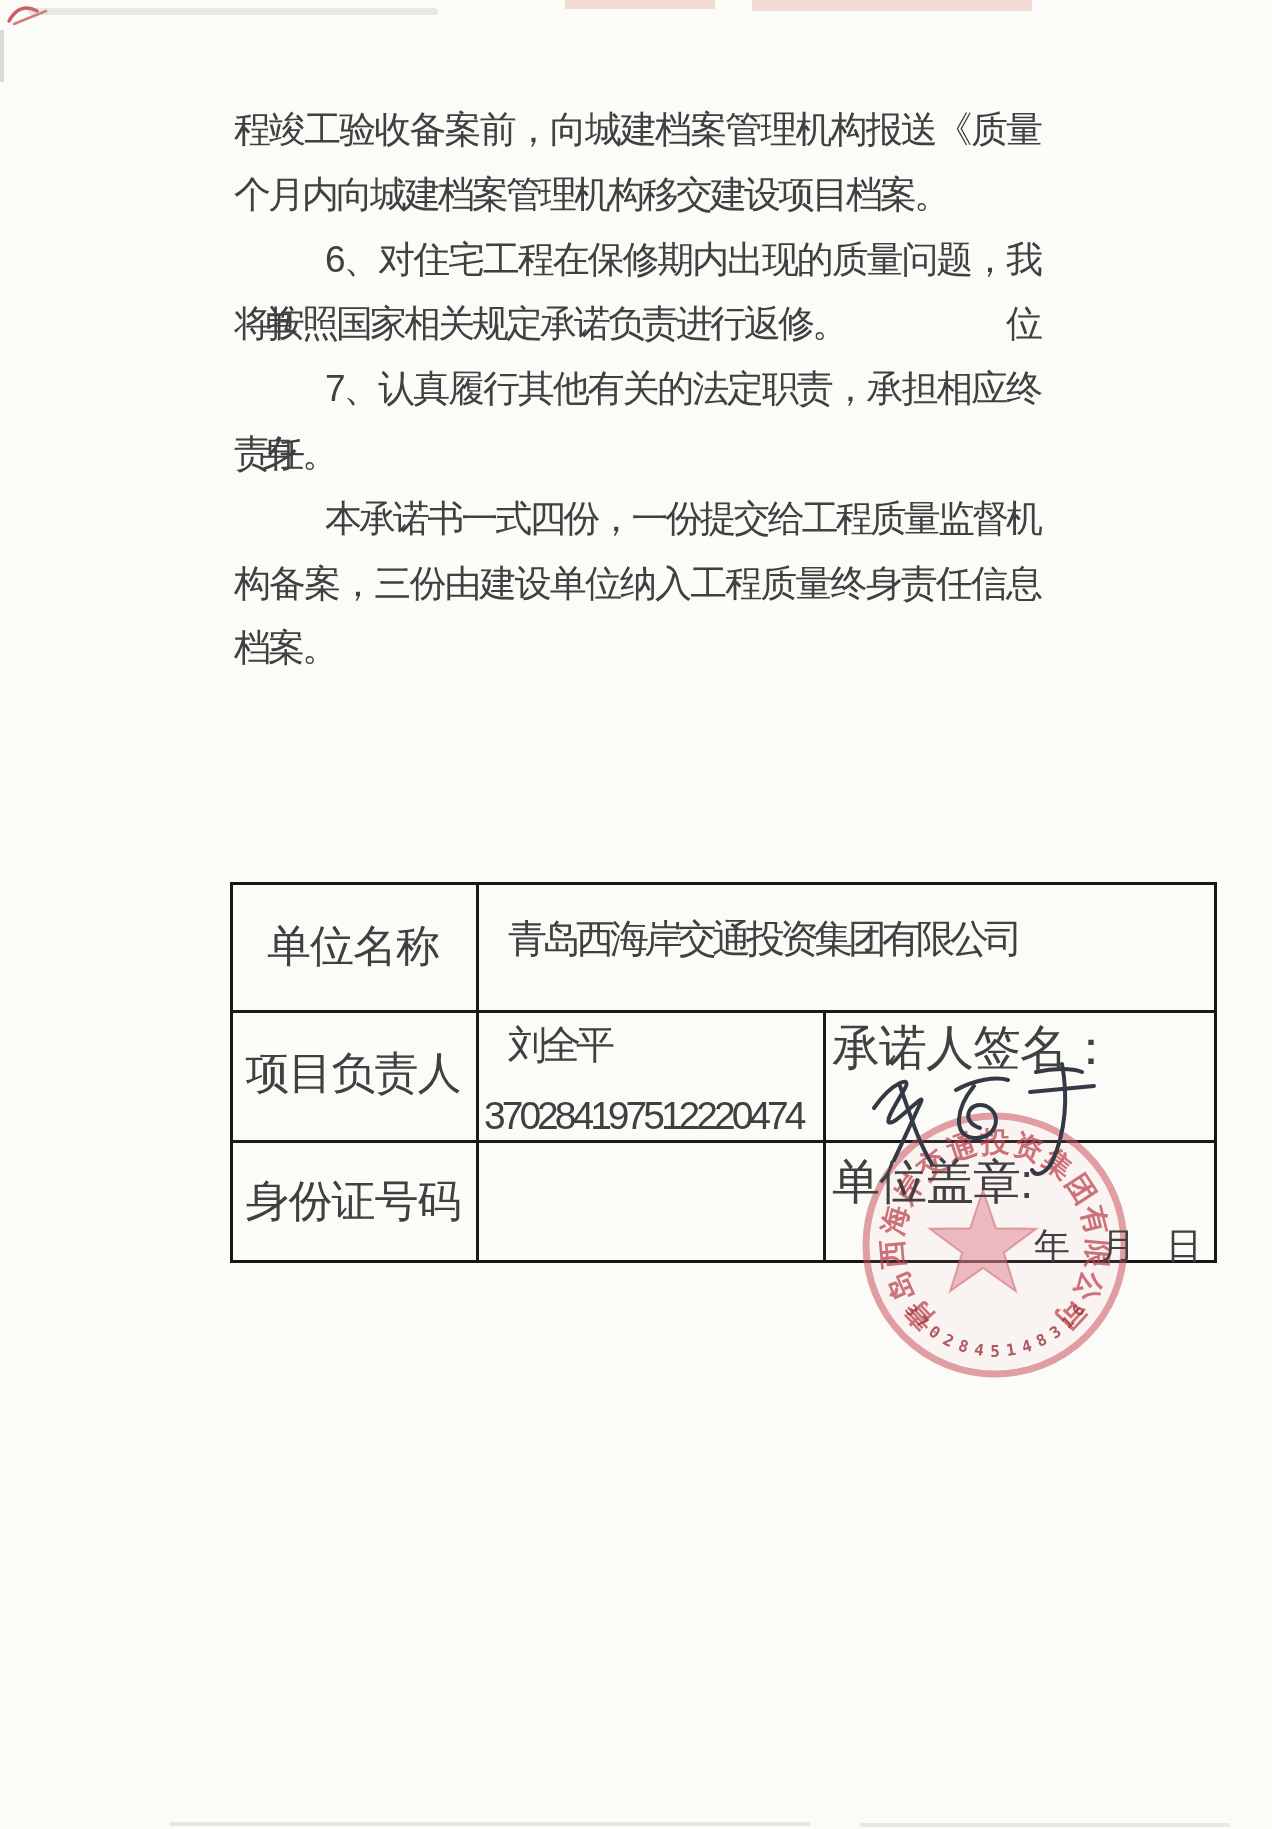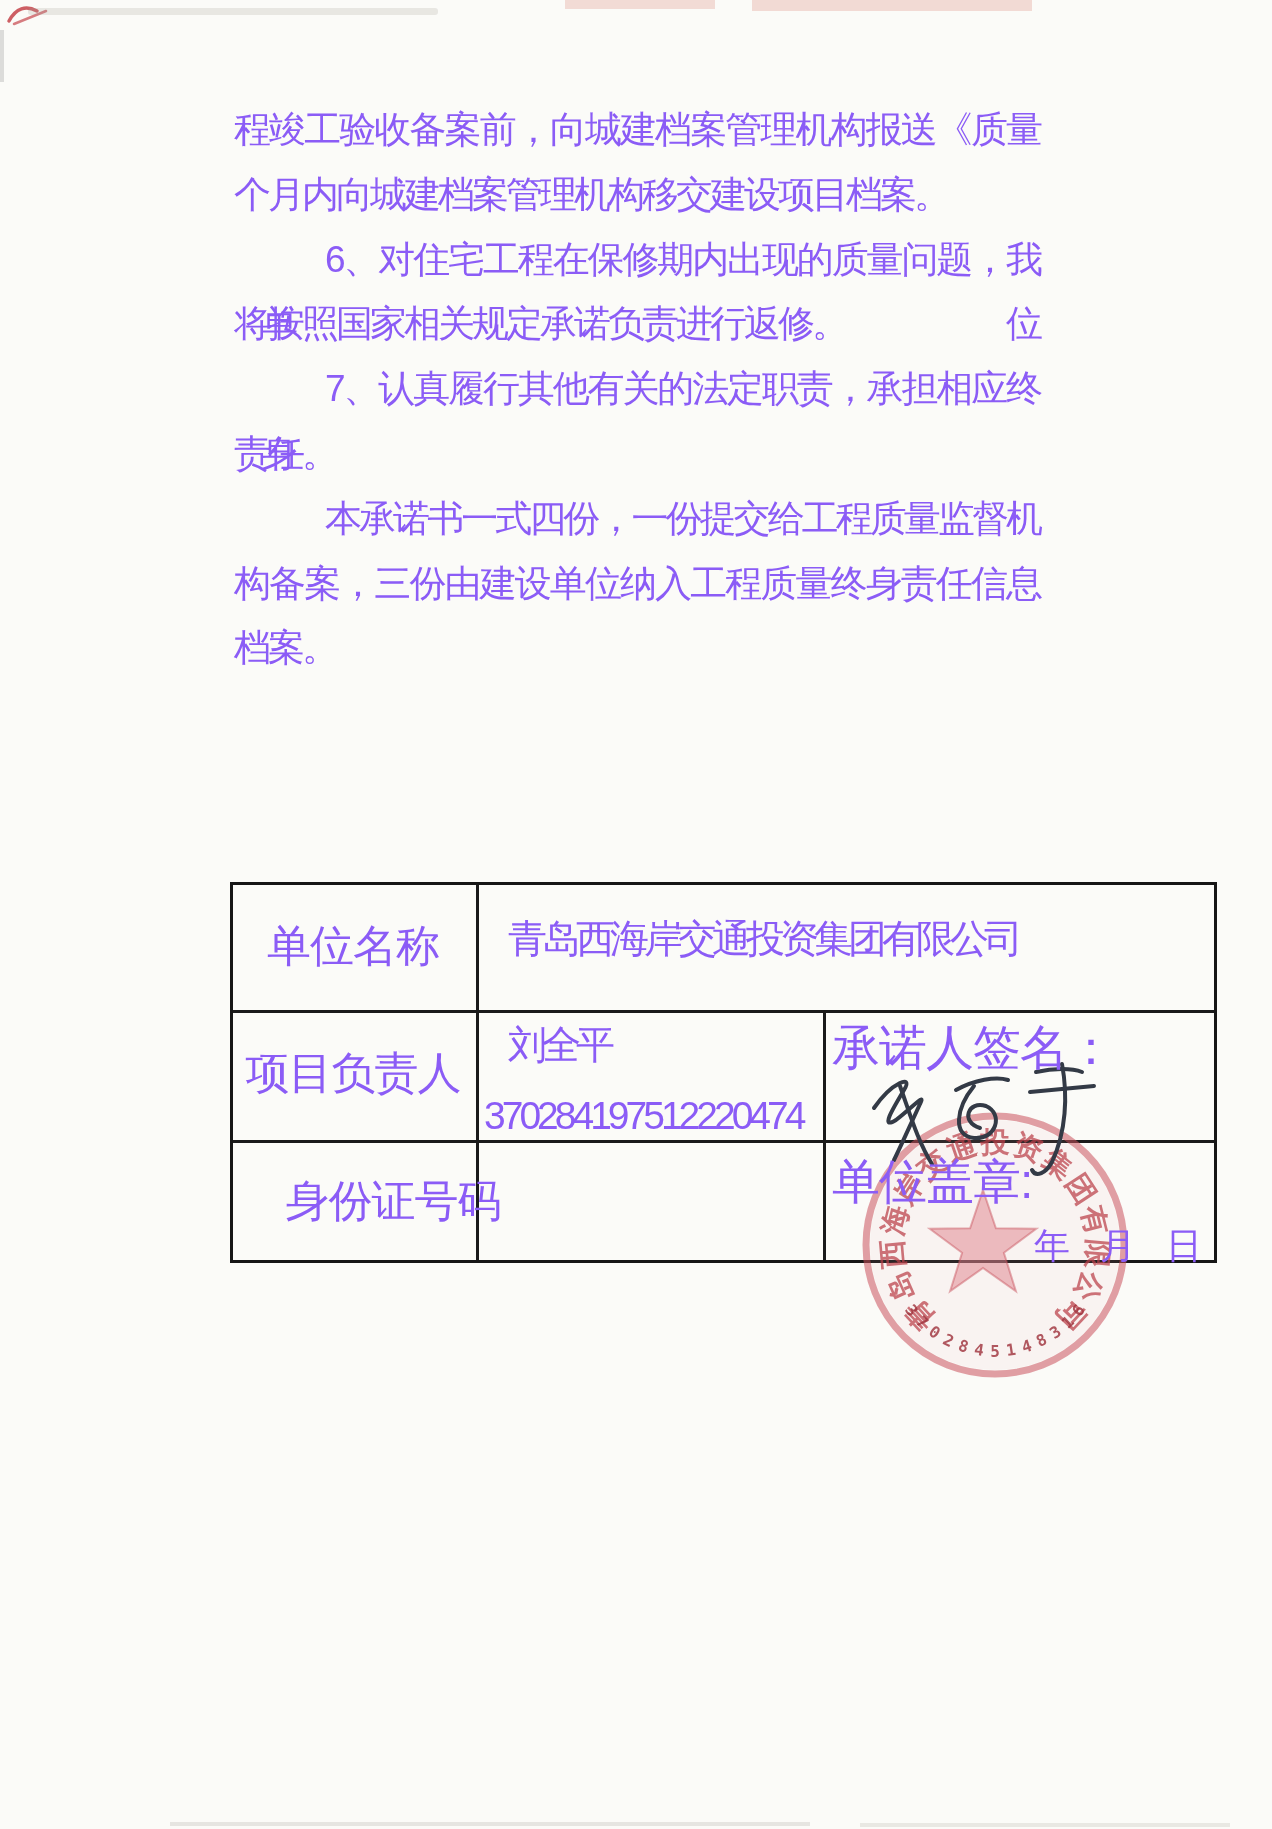--- a/index.html
+++ b/index.html
@@ -1,20 +1,20 @@
 <!DOCTYPE html>
 <html><head>
 <meta charset="utf-8">
 <style>
   html,body{margin:0;padding:0;background:#e8e8e8;}
   .page{
     position:relative;width:1272px;height:1829px;margin:0 auto;
     background:#fbfbf8;overflow:hidden;
     font-family:"Liberation Sans","DejaVu Sans",sans-serif;
-    color:#8b5cf6;
+    color:#404040;
   }
   
   .bodytext{position:absolute;left:234px;top:98px;width:806px;}
   .line{
     height:64.8px;line-height:64.8px;font-size:37px;letter-spacing:-3px;
     white-space:nowrap;
   }
   .line.fill{white-space:normal;text-align:justify;text-align-last:justify;}
   .line.indent{text-indent:64px;margin-left:27px;}
   
@@ -26,21 +26,21 @@
   .vl1{left:243px;top:0;bottom:0;width:2.5px;}
   .vl2{left:590px;top:125px;bottom:0;width:2.5px;}
   .hl1{left:0;right:0;top:125px;height:2.5px;}
   .hl2{left:0;right:0;top:255px;height:2.5px;}
   .lab{
     position:absolute;display:flex;align-items:center;justify-content:center;
     font-size:44px;letter-spacing:-1px;z-index:2;
   }
   .lab1{left:233px;top:885px;width:240px;height:122px;}
   .lab2{left:233px;top:1010px;width:240px;height:127px;}
-  .lab3{left:233px;top:1140px;width:240px;height:123px;padding-left:40px;}
+  .lab3{left:233px;top:1140px;width:240px;height:123px;}
   .val{position:absolute;font-size:39px;letter-spacing:-5px;z-index:2;}
   .val1{left:508px;top:912px;}
   .val2{left:508px;top:1018px;}
   .val3{
     left:484px;top:1084px;width:332px;letter-spacing:-4px;
     line-height:64px;word-break:break-all;
   }
   .rlab{position:absolute;font-size:48px;letter-spacing:-1px;z-index:5;}
   .rlab1{left:832px;top:1016px;}
   .rlab2{left:832px;top:1150px;}

